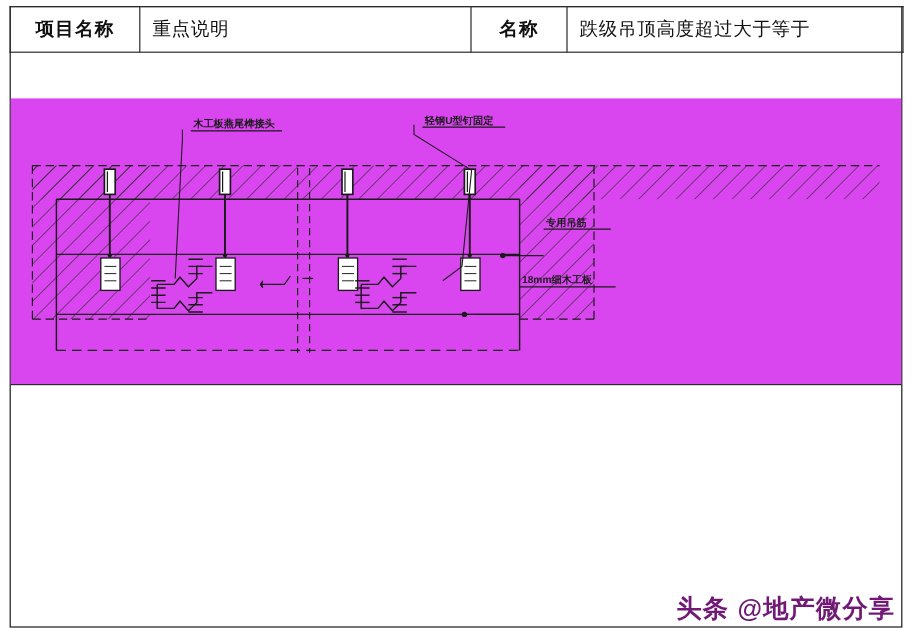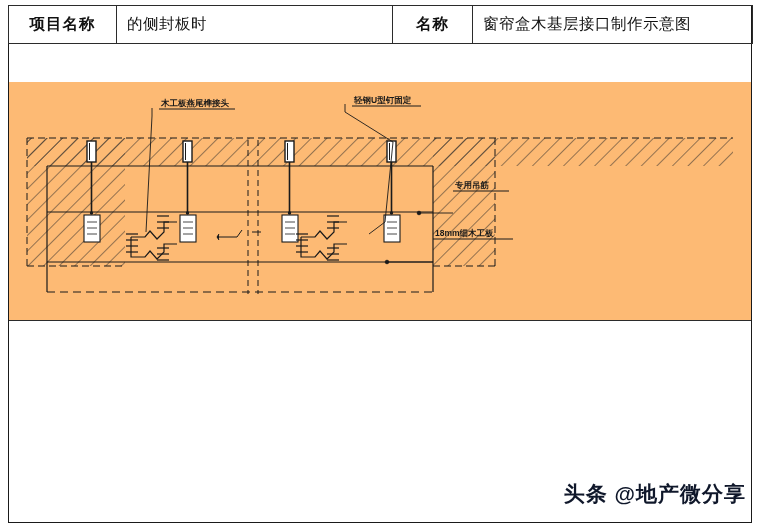--- a/index.html
+++ b/index.html
@@ -63,21 +63,21 @@
   .c-lbl2 { width: 80px; }
   .c-val2 { width: 280px; }
 
   
   .draw-wrap {
     position: absolute;
     left: 9px;
     top: 82px;
     width: 742px;
     height: 238px;
-    background: #fdba74;
+    background: #d946ef;
     overflow: hidden;
   }
   .draw-sep {
     position: absolute;
     left: 9px;
     top: 320px;
     width: 742px;
     height: 0;
     border-top: 1.3px solid #2b2b2b;
   }
@@ -106,42 +106,42 @@
     margin-bottom: 13px;
     letter-spacing: 0.2px;
     text-indent: 30px;
   }
   .note-line.wrap {
     text-indent: 30px;
   }
   .watermark {
     position: absolute;
     right: 14px;
-    bottom: 21px;
+    bottom: 8px;
     font-size: 21px;
     font-weight: bold;
-    color: #0f172a;
+    color: #701a75;
     letter-spacing: 1px;
     white-space: nowrap;
   }
 </style>
 </head>
 <body>
 
 <div id="page">
 
   <div class="frame"></div>
 
   <table class="hdr-table">
     <tbody>
         <tr>
       <td class="lbl c-lbl1">项目名称</td>
-      <td class="val c-val1">的侧封板时</td>
+      <td class="val c-val1">重点说明</td>
       <td class="lbl c-lbl2">名称</td>
-      <td class="val c-val2">窗帘盒木基层接口制作示意图</td>
+      <td class="val c-val2">跌级吊顶高度超过大于等于</td>
     </tr>
   </tbody>
     </table>
 
   <div class="draw-wrap">
     <svg width="742" height="238" viewBox="0 0 742 238">
       <defs>
 
         <pattern id="hatch45" width="11" height="11" patternTransform="rotate(45)" patternUnits="userSpaceOnUse">
           <line x1="0" y1="0" x2="0" y2="11" stroke="#2a2a2a" stroke-width="1"></line>

